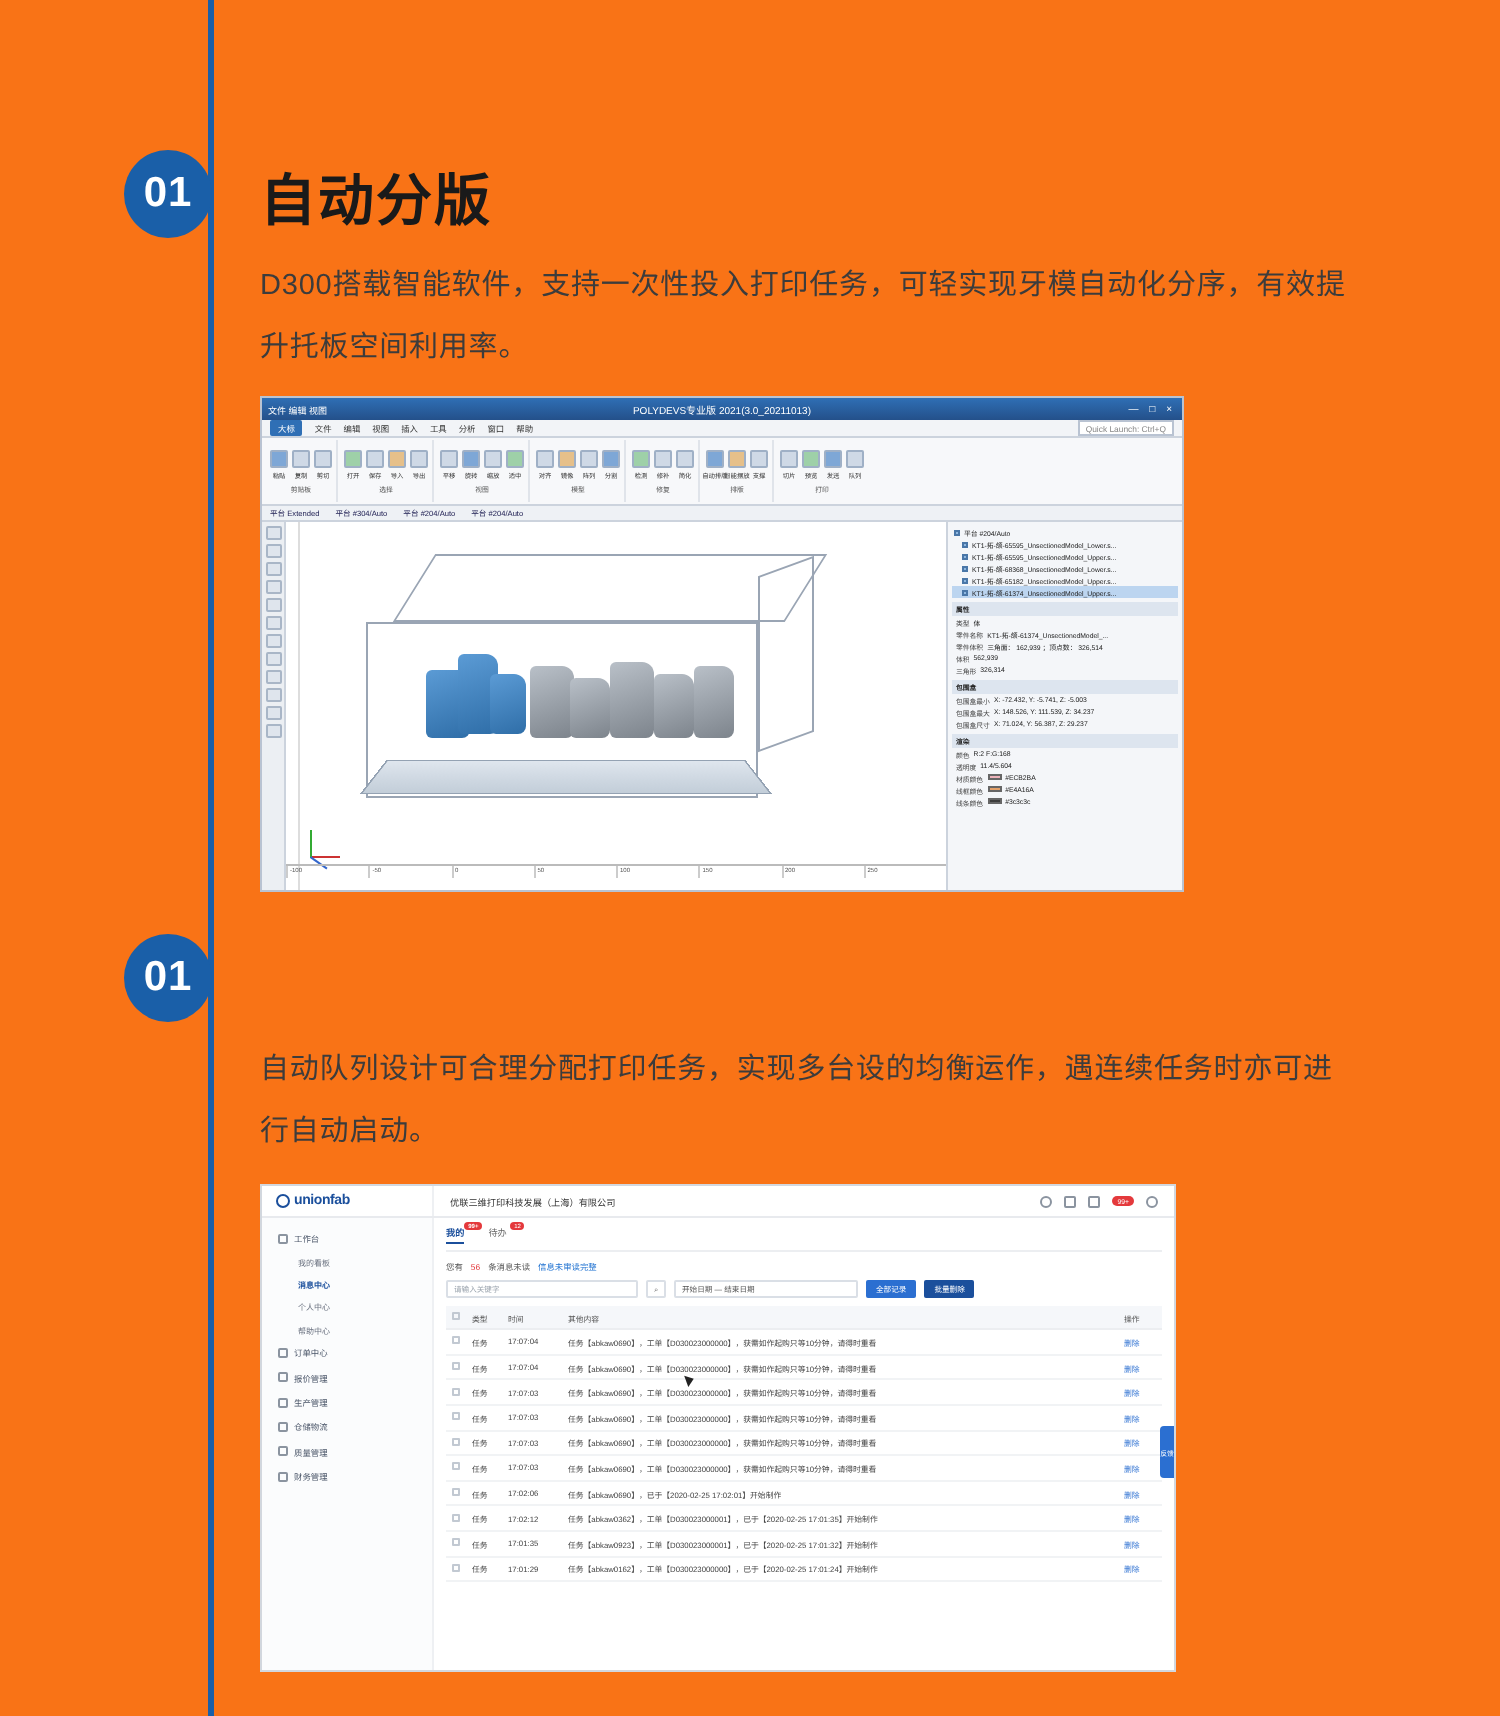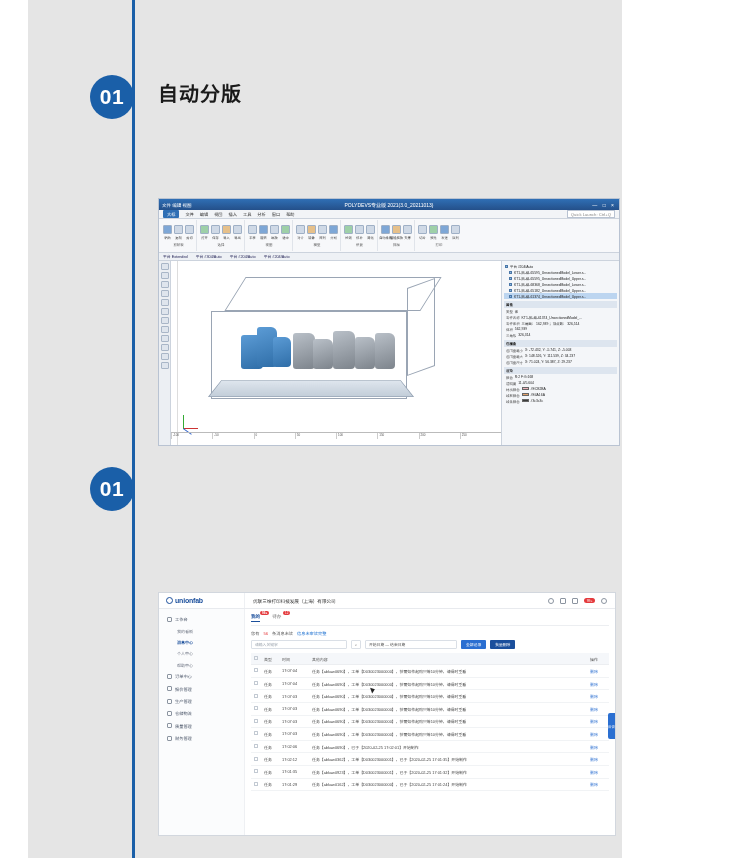--- a/index.html
+++ b/index.html
@@ -5,23 +5,22 @@
   * { box-sizing: border-box; }
   html, body {
     margin: 0; padding: 0;
     width: 750px; height: 858px;
     background: #ffffff;
     font-family: "Liberation Sans", sans-serif;
     overflow: hidden;
   }
   .page {
     position: relative;
-    width: 594px; height: 858px;
-    background: #e5e5e5;
-    margin-left: 28px;
+    width: 750px; height: 858px;
+    background: #f97316;
   }
   
   .timeline {
     position: absolute;
     left: 104px; top: 0px;
     width: 3px; height: 858px;
     background: #1a5fa8;
   }
   .badge {
     position: absolute;
@@ -32,21 +31,21 @@
     color: #fff;
     font-size: 21px;
     font-weight: bold;
     display: flex; align-items: center; justify-content: center;
     letter-spacing: 0.5px;
     z-index: 3;
   }
   .sec-title {
     position: absolute;
     left: 130px;
-    font-size: 20px;
+    font-size: 28px;
     font-weight: bold;
     color: #1a1a1a;
     letter-spacing: 1px;
   }
   .sec-body {
     position: absolute;
     left: 130px;
     width: 545px;
     font-size: 14.5px;
     line-height: 31px;
@@ -207,20 +206,21 @@
 </style>
 </head>
 <body>
 
 <div class="page">
 
   <div class="timeline"></div>
 
   <div class="badge" style="top:75px">01</div>
   <div class="sec-title" style="top:78px">自动分版</div>
+  <div class="sec-body" style="top:128px">D300搭载智能软件，支持一次性投入打印任务，可轻实现牙模自动化分序，有效提升托板空间利用率。</div>
 
   <div class="shot1">
     <div class="s1-title">
       <span class="tl">文件 编辑 视图</span>
       <span>POLYDEVS专业版 2021(3.0_20211013)</span>
       <span class="tr">— □ ×</span>
     </div>
 
     <div class="s1-menu">
       <span class="mtab">大标</span>
@@ -515,20 +515,21 @@
           <b>线条颜色</b>
             <span class="sw" style="background:#3c3c3c"></span>
           <span>#3c3c3c</span>
         </div>
       </div>
     </div>
 
   </div>
 
   <div class="badge" style="top:467px">01</div>
+  <div class="sec-body" style="top:520px">自动队列设计可合理分配打印任务，实现多台设的均衡运作，遇连续任务时亦可进行自动启动。</div>
 
   <div class="shot2">
     <div class="s2-top">
       <div class="s2-logo">
         <span class="lmark"></span>
         <span class="ltext">unionfab</span>
       </div>
       <div class="s2-company">优联三维打印科技发展（上海）有限公司</div>
       <div class="s2-icons">
         <span class="ic circle"></span>

